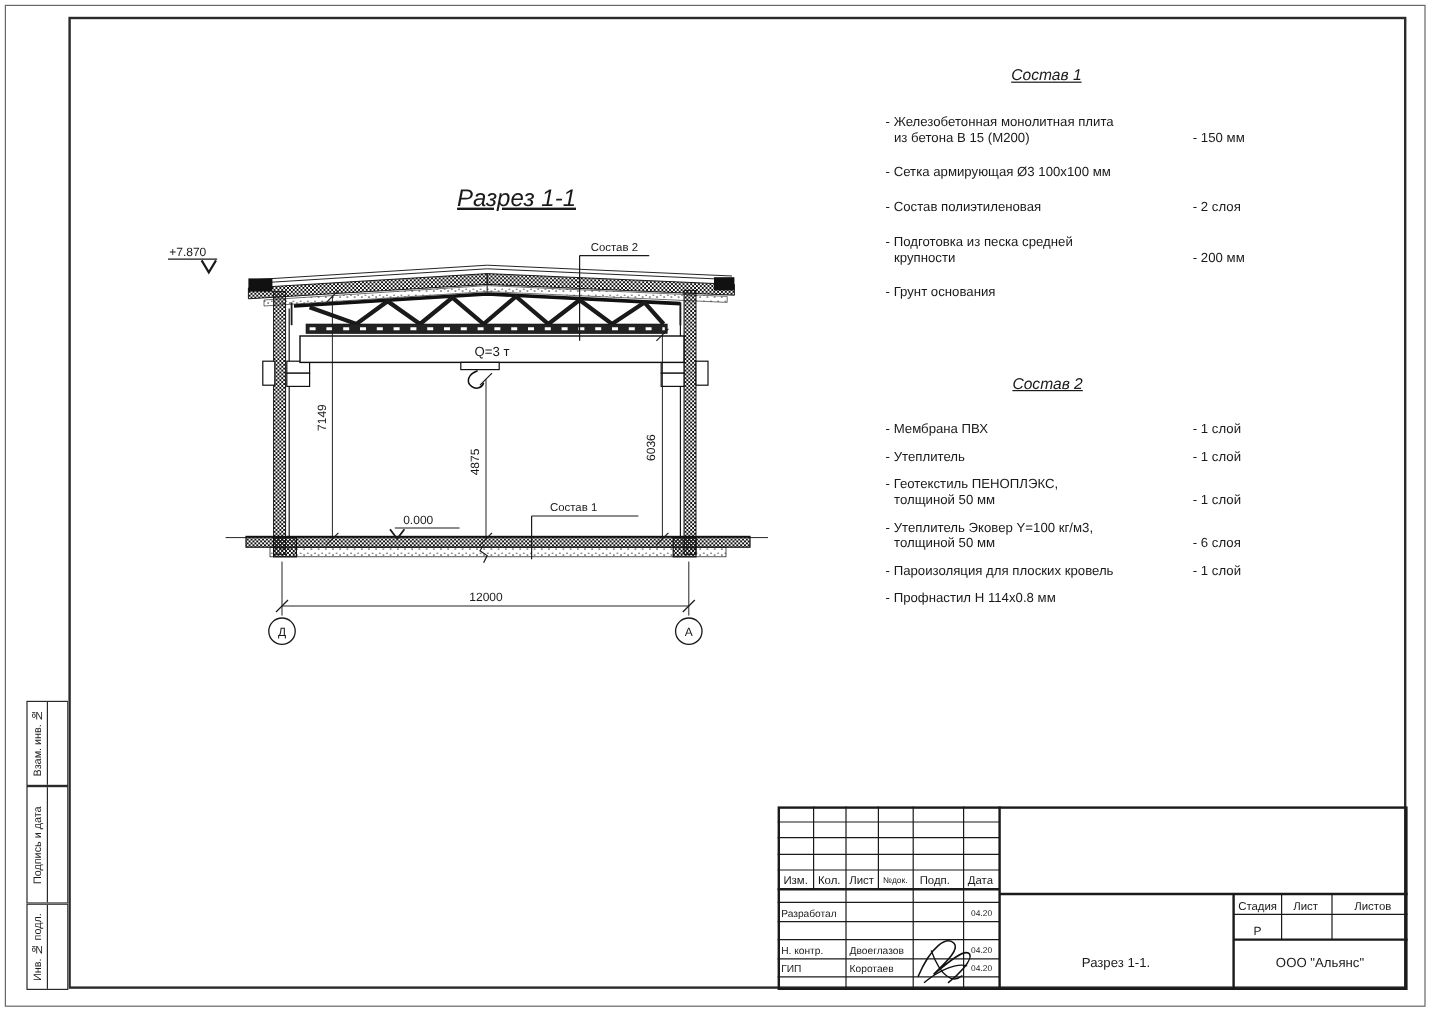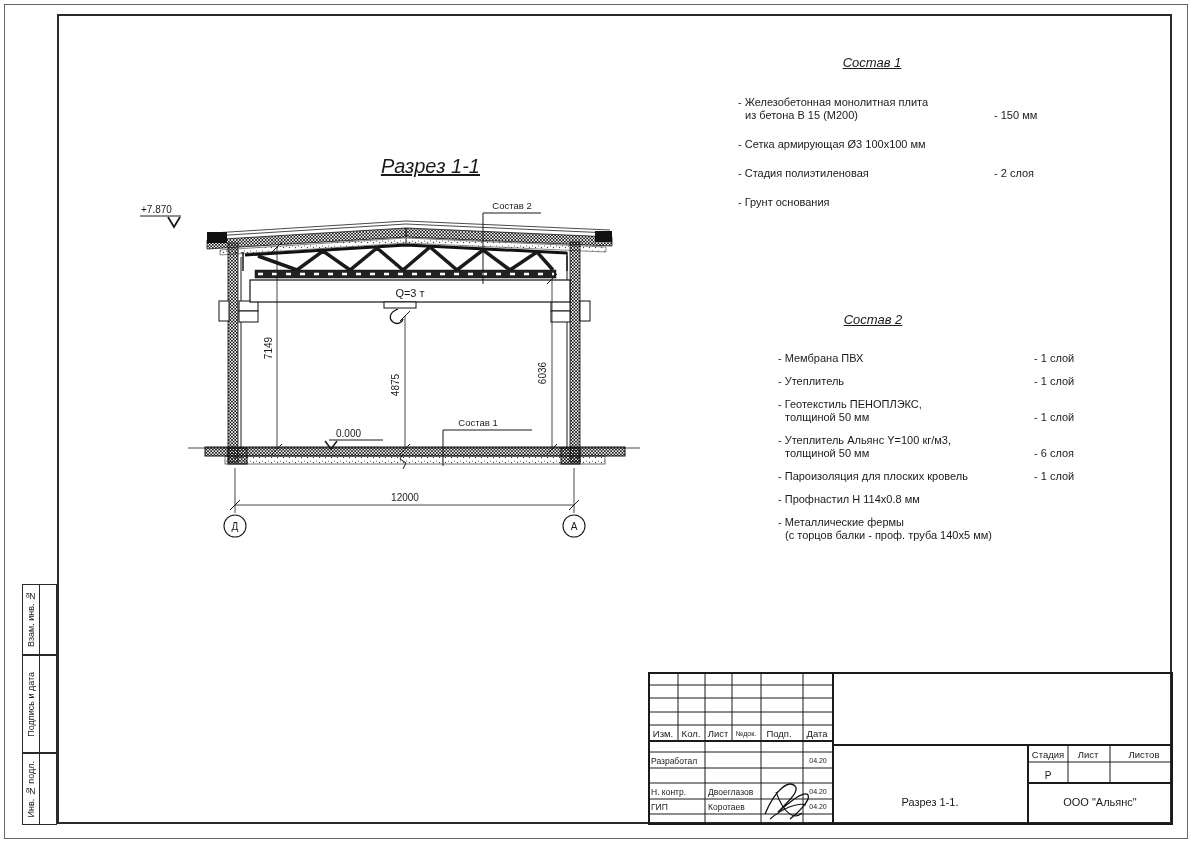--- a/index.html
+++ b/index.html
@@ -188,68 +188,68 @@
       <div>- Железобетонная  монолитная плита</div>
         <div class="l2">из бетона В 15 (М200)</div>
       <div class="val">- 150 мм</div>
     </div>
     <div class="li">
       <div>- Сетка армирующая Ø3 100х100 мм</div>
         <div class="l2"></div>
       <div class="val"></div>
     </div>
     <div class="li">
-      <div>- Стадия полиэтиленовая</div>
+      <div>- Состав полиэтиленовая</div>
         <div class="l2"></div>
       <div class="val">-  2 слоя</div>
+    </div>
+    <div class="li">
+      <div>- Подготовка из песка средней</div>
+        <div class="l2">крупности</div>
+      <div class="val">- 200 мм</div>
     </div>
     <div class="li">
       <div>- Грунт основания</div>
         <div class="l2"></div>
       <div class="val"></div>
     </div>
   </div>
 
   <div class="abs list-h" style="left:828px;top:312px;width:90px;">
     <u>Состав 2</u>
   </div>
-  <div class="abs mlist" id="sostav2-items" style="left:778px;top:352px;">
+  <div class="abs mlist" id="sostav2-items" style="left:738px;top:352px;">
     <div class="li">
       <div>- Мембрана ПВХ</div>
         <div class="l2"></div>
       <div class="val">- 1 слой</div>
     </div>
     <div class="li">
       <div>- Утеплитель</div>
         <div class="l2"></div>
       <div class="val">- 1 слой</div>
     </div>
     <div class="li">
       <div>- Геотекстиль ПЕНОПЛЭКС,</div>
         <div class="l2">толщиной 50 мм</div>
       <div class="val">- 1 слой</div>
     </div>
     <div class="li">
-      <div>- Утеплитель Альянс Y=100 кг/м3,</div>
+      <div>- Утеплитель Эковер Y=100 кг/м3,</div>
         <div class="l2">толщиной 50 мм</div>
       <div class="val">- 6 слоя</div>
     </div>
     <div class="li">
       <div>- Пароизоляция для плоских кровель</div>
         <div class="l2"></div>
       <div class="val">- 1 слой</div>
     </div>
     <div class="li">
       <div>- Профнастил Н 114х0.8 мм</div>
         <div class="l2"></div>
-      <div class="val"></div>
-    </div>
-    <div class="li">
-      <div>- Металлические фермы</div>
-        <div class="l2">(с торцов балки - проф. труба 140х5 мм)</div>
       <div class="val"></div>
     </div>
   </div>
 
   <svg class="abs" style="left:648px;top:672px;" width="525" height="153" viewBox="0 0 525 153">
     <rect x="1" y="1" width="523" height="151" fill="#fff" class="hv"></rect>
 
     <line x1="185" y1="0" x2="185" y2="153" class="hv"></line>
     <line x1="0" y1="69" x2="185" y2="69" class="hv"></line>
     <line x1="185" y1="73" x2="525" y2="73" class="hv"></line>

